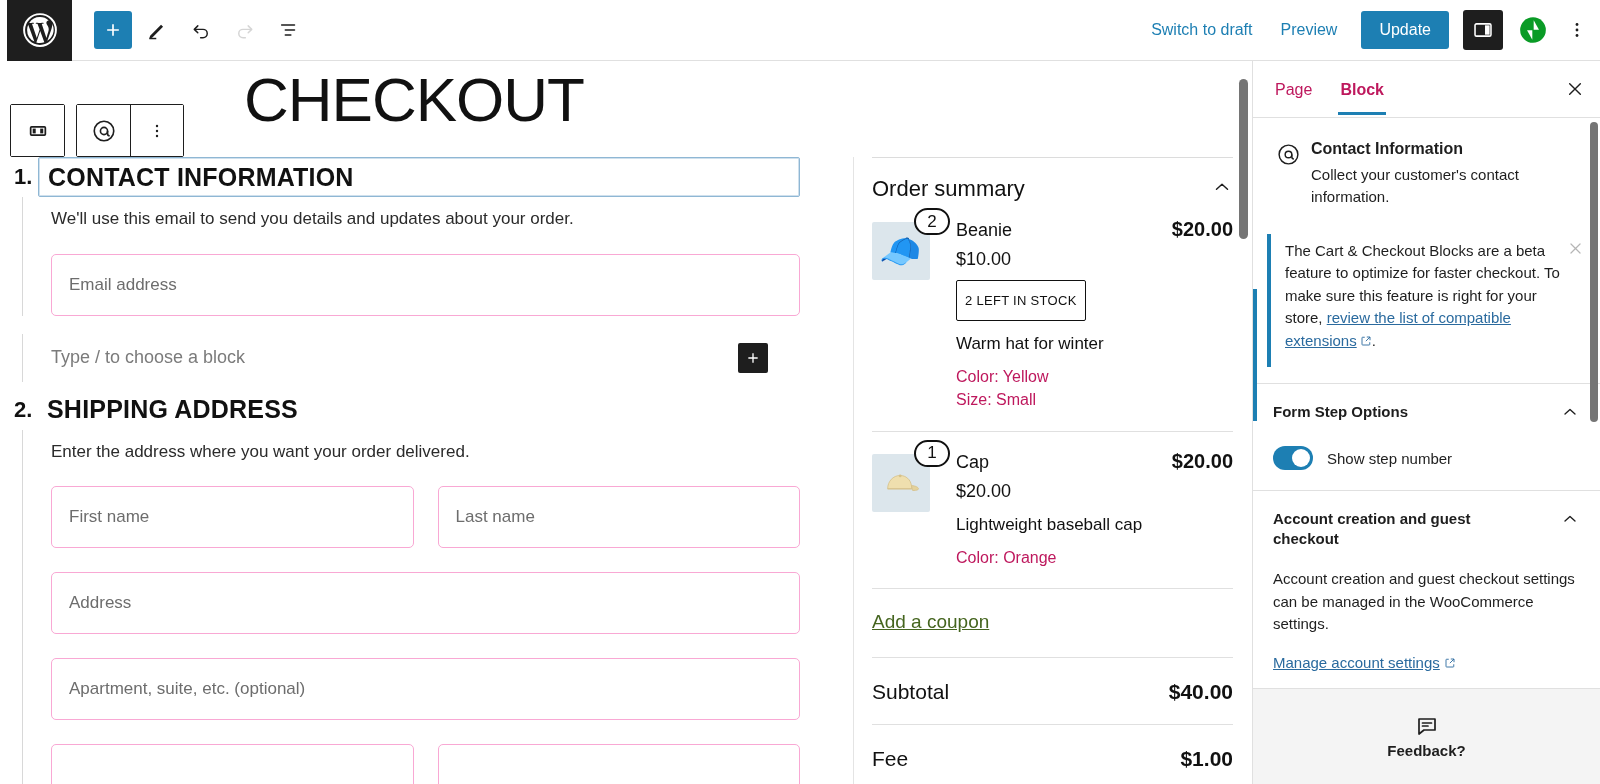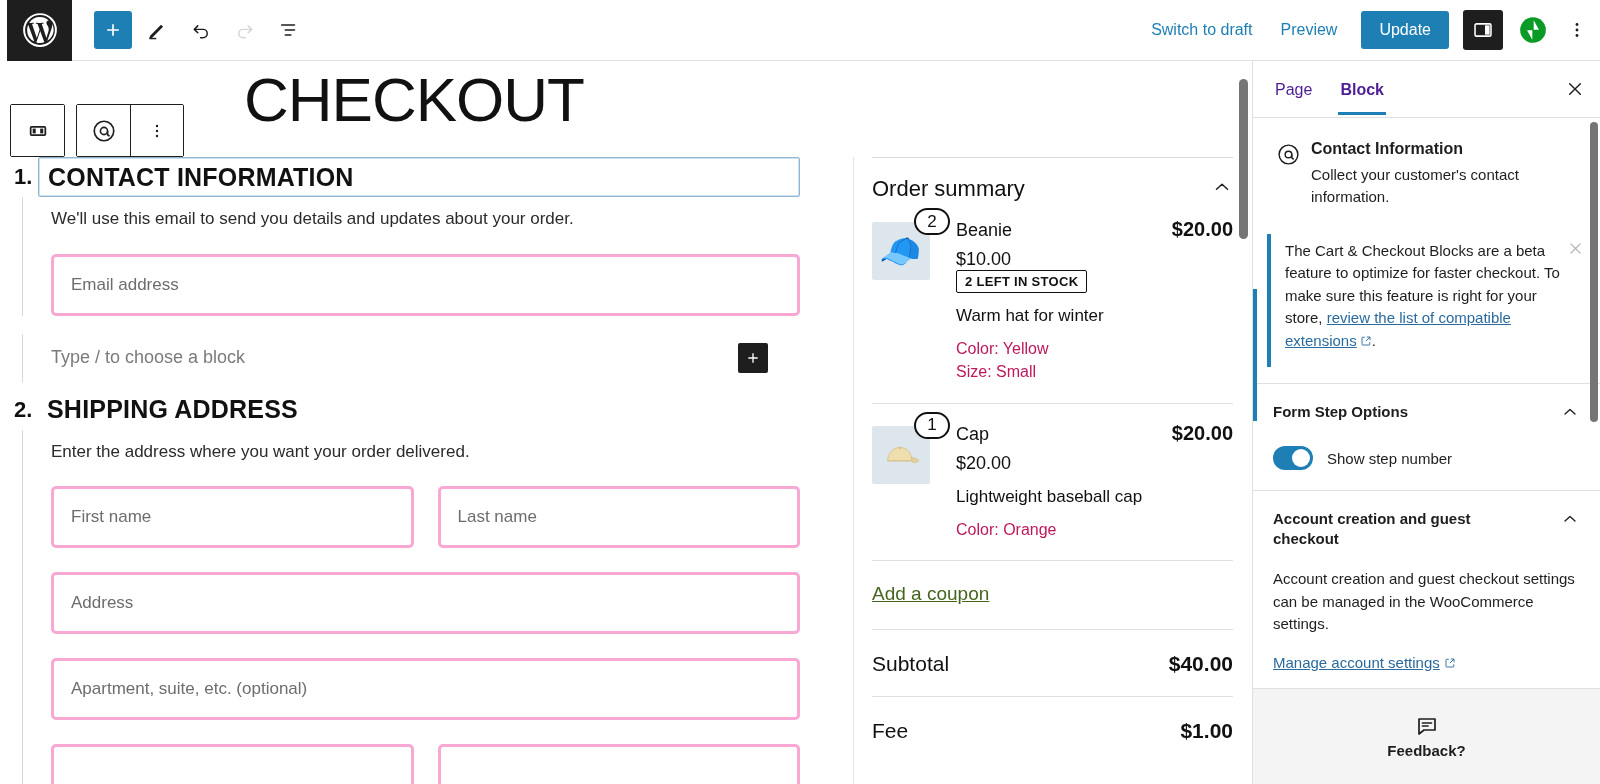--- a/index.html
+++ b/index.html
@@ -97,21 +97,21 @@
   .step-title.selected {
     border: 1px solid #8fb7d4; border-radius: 2px; background: #fff;
     box-shadow: 0 0 0 1px #cfe0ed inset;
   }
   .step-body {
     margin-left: 22px; border-left: 1px solid #d8d8d8; padding-left: 28px; padding-top: 10px;
   }
   .step-desc { font-size: 17px; color: #2b2b2b; line-height: 1.45; margin: 0 0 22px 0; }
 
   .field {
-    border: 3px solid #f9a8d4; border-radius: 5px; height: 62px;
+    border: 1px solid #f9a8d4; border-radius: 5px; height: 62px;
     display: flex; align-items: center; padding: 0 17px;
     color: #6d6d6d; font-size: 17px; background: #fff; margin-bottom: 24px;
     cursor: text;
   }
   .field-row { display: flex; gap: 24px; }
   .field-row .field { flex: 1; }
 
   #appender-row {
     display: flex; align-items: center; margin-left: 22px;
     border-left: 1px solid #d8d8d8; padding-left: 28px;
@@ -150,23 +150,23 @@
     border: 2px solid #111; border-radius: 14px; background: #fff;
     display: flex; align-items: center; justify-content: center;
     font-size: 17px; font-weight: 400; color: #111; z-index: 4;
   }
   .p-info { flex: 1; padding-left: 26px; padding-top: 2px; }
   .p-row1 { display: flex; align-items: baseline; }
   .p-name { font-size: 18px; color: #111; flex: 1; }
   .p-total { font-size: 20px; font-weight: 700; color: #111; white-space: nowrap; }
   .p-price { font-size: 18px; color: #111; margin-top: 8px; }
   .stock-badge {
-    display: inline-block; 
-    border: 1px solid #111; border-radius: 2px; padding: 3px 8px;
-    font-size: 13px; font-weight: 700; letter-spacing: .3px; color: #111;
+    display: inline-block; margin-top: 10px;
+    border: 1px solid #111; border-radius: 2px; padding: 12px 8px;
+    font-size: 13px; font-weight: 400; letter-spacing: .3px; color: #111;
   }
   .p-desc { font-size: 17px; color: #111; margin-top: 11px; line-height: 1.4; }
   .p-var { font-size: 16px; color: #be185d; margin-top: 10px; line-height: 1.35; }
   .p-var div { margin-bottom: 2px; }
 
   .sum-divider { border-top: 1px solid #e0e0e0; margin: 4px 0 0 0; }
 
   #coupon-row { padding: 22px 0 24px 0; }
   #coupon-link {
     font-size: 19px; color: #45651f; text-decoration: underline; cursor: pointer;
@@ -188,21 +188,21 @@
   #settings-sidebar {
     position: absolute; top: 61px; right: 0; width: 348px; height: 723px;
     background: #fff; border-left: 1px solid #e0e0e0;
     display: flex; flex-direction: column;
   }
   #sb-tabs {
     display: flex; align-items: center; height: 57px; border-bottom: 1px solid #e0e0e0;
     padding: 0 6px 0 8px; flex: 0 0 57px;
   }
   .sb-tab {
-    font-size: 16px; color: #4c1d95; padding: 18px 14px 16px 14px; cursor: pointer;
+    font-size: 16px; color: #be185d; padding: 18px 14px 16px 14px; cursor: pointer;
     position: relative; background: none; border: none; font-family: inherit;
   }
   .sb-tab.active { font-weight: 600; }
   .sb-tab.active::after {
     content: ""; position: absolute; left: 12px; right: 12px; bottom: 0;
     height: 3px; background: #1d7fb3;
   }
   #sb-close { margin-left: auto; width: 38px; height: 38px; display: flex; align-items: center; justify-content: center; cursor: pointer; }
 
   #sb-scroll { flex: 1; overflow: hidden; position: relative; }

